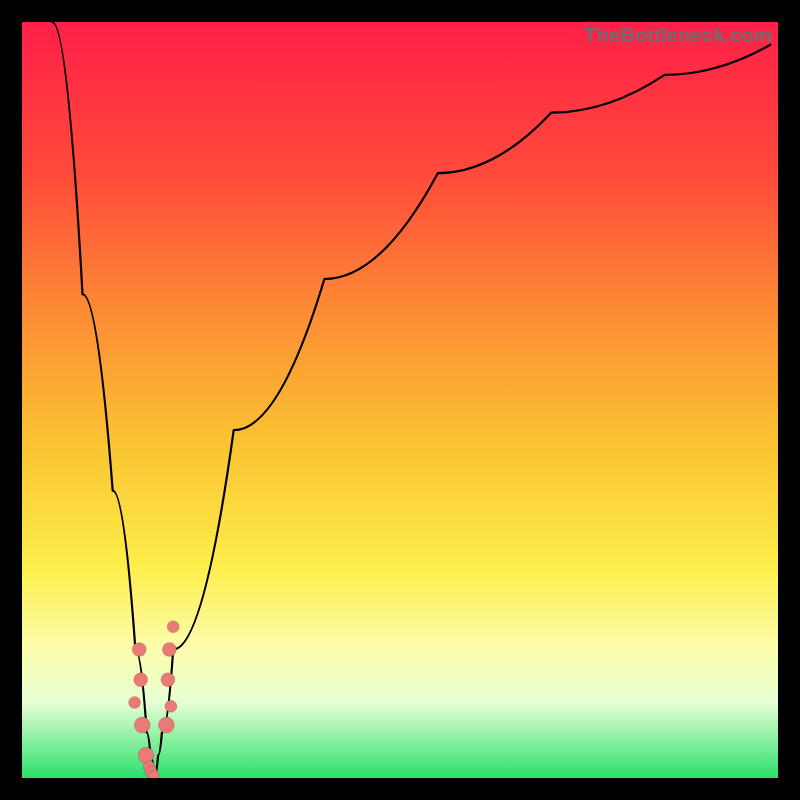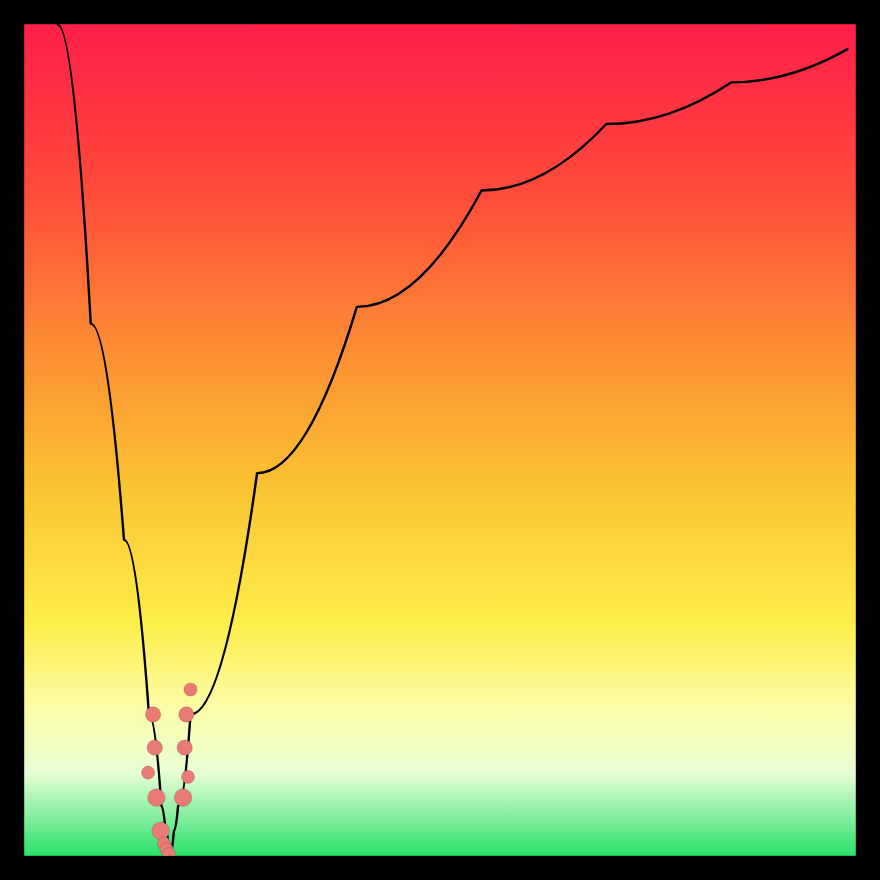--- a/index.html
+++ b/index.html
@@ -64,20 +64,21 @@
     fill: #e97a74;
     stroke: rgba(0,0,0,0.25);
     stroke-width: 0.5;
   }
 </style>
 </head>
 <body>
 
 <div class="frame">
   <div class="plot-area">
+    <div class="watermark">TheBottleneck.com</div>
 
     <svg class="curves" viewBox="0 0 756 756" preserveAspectRatio="none">
       <path id="left-branch" class="curve" d="M 30.2 0.0 Q 45.4 0.0 60.5 272.2 Q 75.6 272.2 90.7 468.7 Q 102.1 468.7 113.4 627.5 Q 119.1 627.5 124.7 710.6 Q 126.6 710.6 128.5 733.3 Q 130.4 733.3 132.3 756.0"></path>
       <path id="right-branch" class="curve" d="M 132.3 756.0 Q 134.2 756.0 136.1 733.3 Q 138.0 733.3 139.9 710.6 Q 145.5 710.6 151.2 627.5 Q 181.4 627.5 211.7 408.2 Q 257.0 408.2 302.4 257.0 Q 359.1 257.0 415.8 151.2 Q 472.5 151.2 529.2 90.7 Q 585.9 90.7 642.6 52.9 Q 695.5 52.9 748.4 22.7"></path>
       <g id="markers">
           <circle cx="117.2" cy="627.5" r="7" class="marker"></circle>
           <circle cx="118.7" cy="657.7" r="7" class="marker"></circle>
           <circle cx="120.2" cy="703.1" r="8" class="marker"></circle>
           <circle cx="112.6" cy="680.4" r="6" class="marker"></circle>
           <circle cx="124.0" cy="733.3" r="8" class="marker"></circle>

